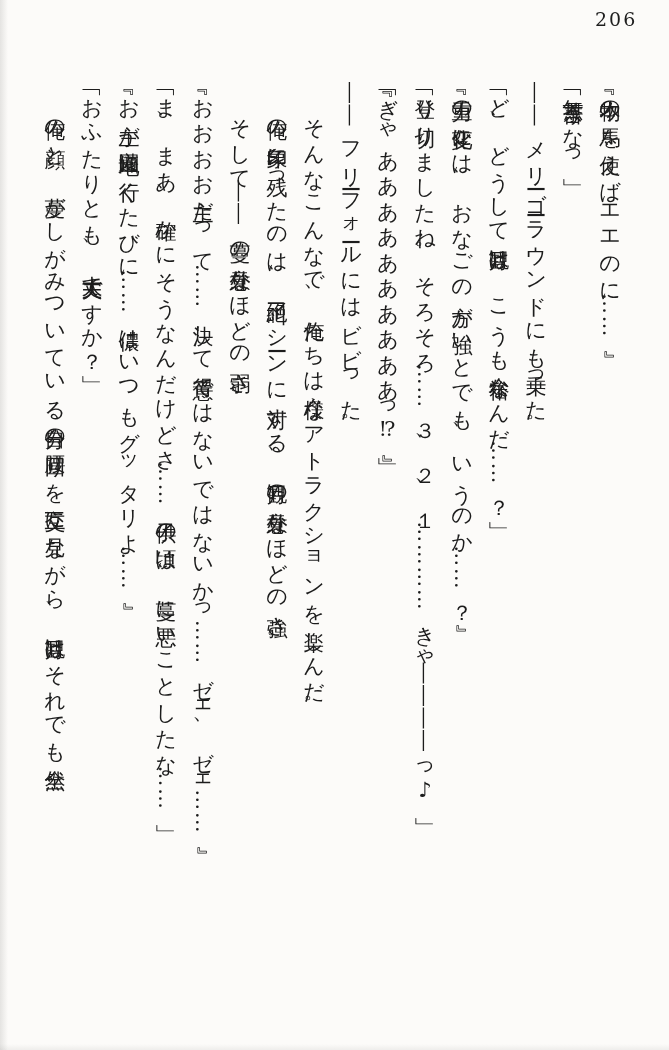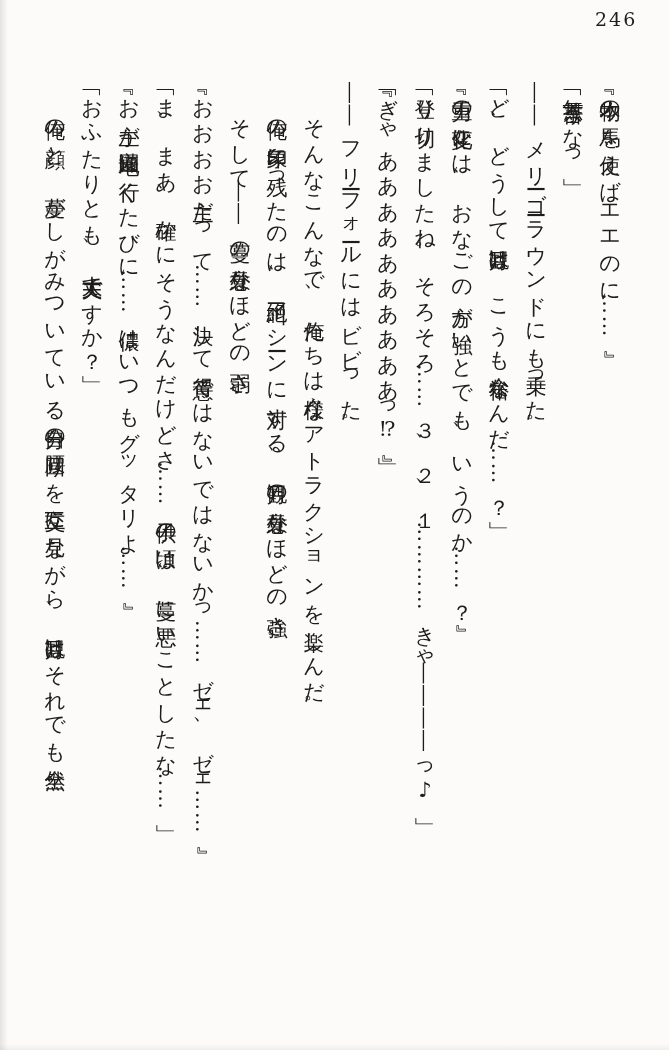--- a/index.html
+++ b/index.html
@@ -58,21 +58,21 @@
     text-indent: 22px;
   }
 </style>
 </head>
 <body>
 
 <div class="page">
   <div class="edge-shade-left"></div>
   <div class="edge-shade-bottom"></div>
 
-  <div class="page-number">246</div>
+  <div class="page-number">206</div>
 
   <div class="text-block">
       <p>『本物の馬を使えばエエのに……』</p>
       <p>「無茶言うなっ」</p>
       <p>――メリーゴーラウンドにも乗った。</p>
       <p>「ど、どうして観月は、こうも余裕なんだ……？」</p>
       <p>『重力の変化には、おなごの方が強いとでも、いうのか……？』</p>
       <p>「登り切りましたね。そろそろ……３、２、１…………きゃ――――っ♪」</p>
       <p>「『ぎゃああああああああああっ⁉』」</p>
       <p>――フリーフォールにはビビった。</p>

